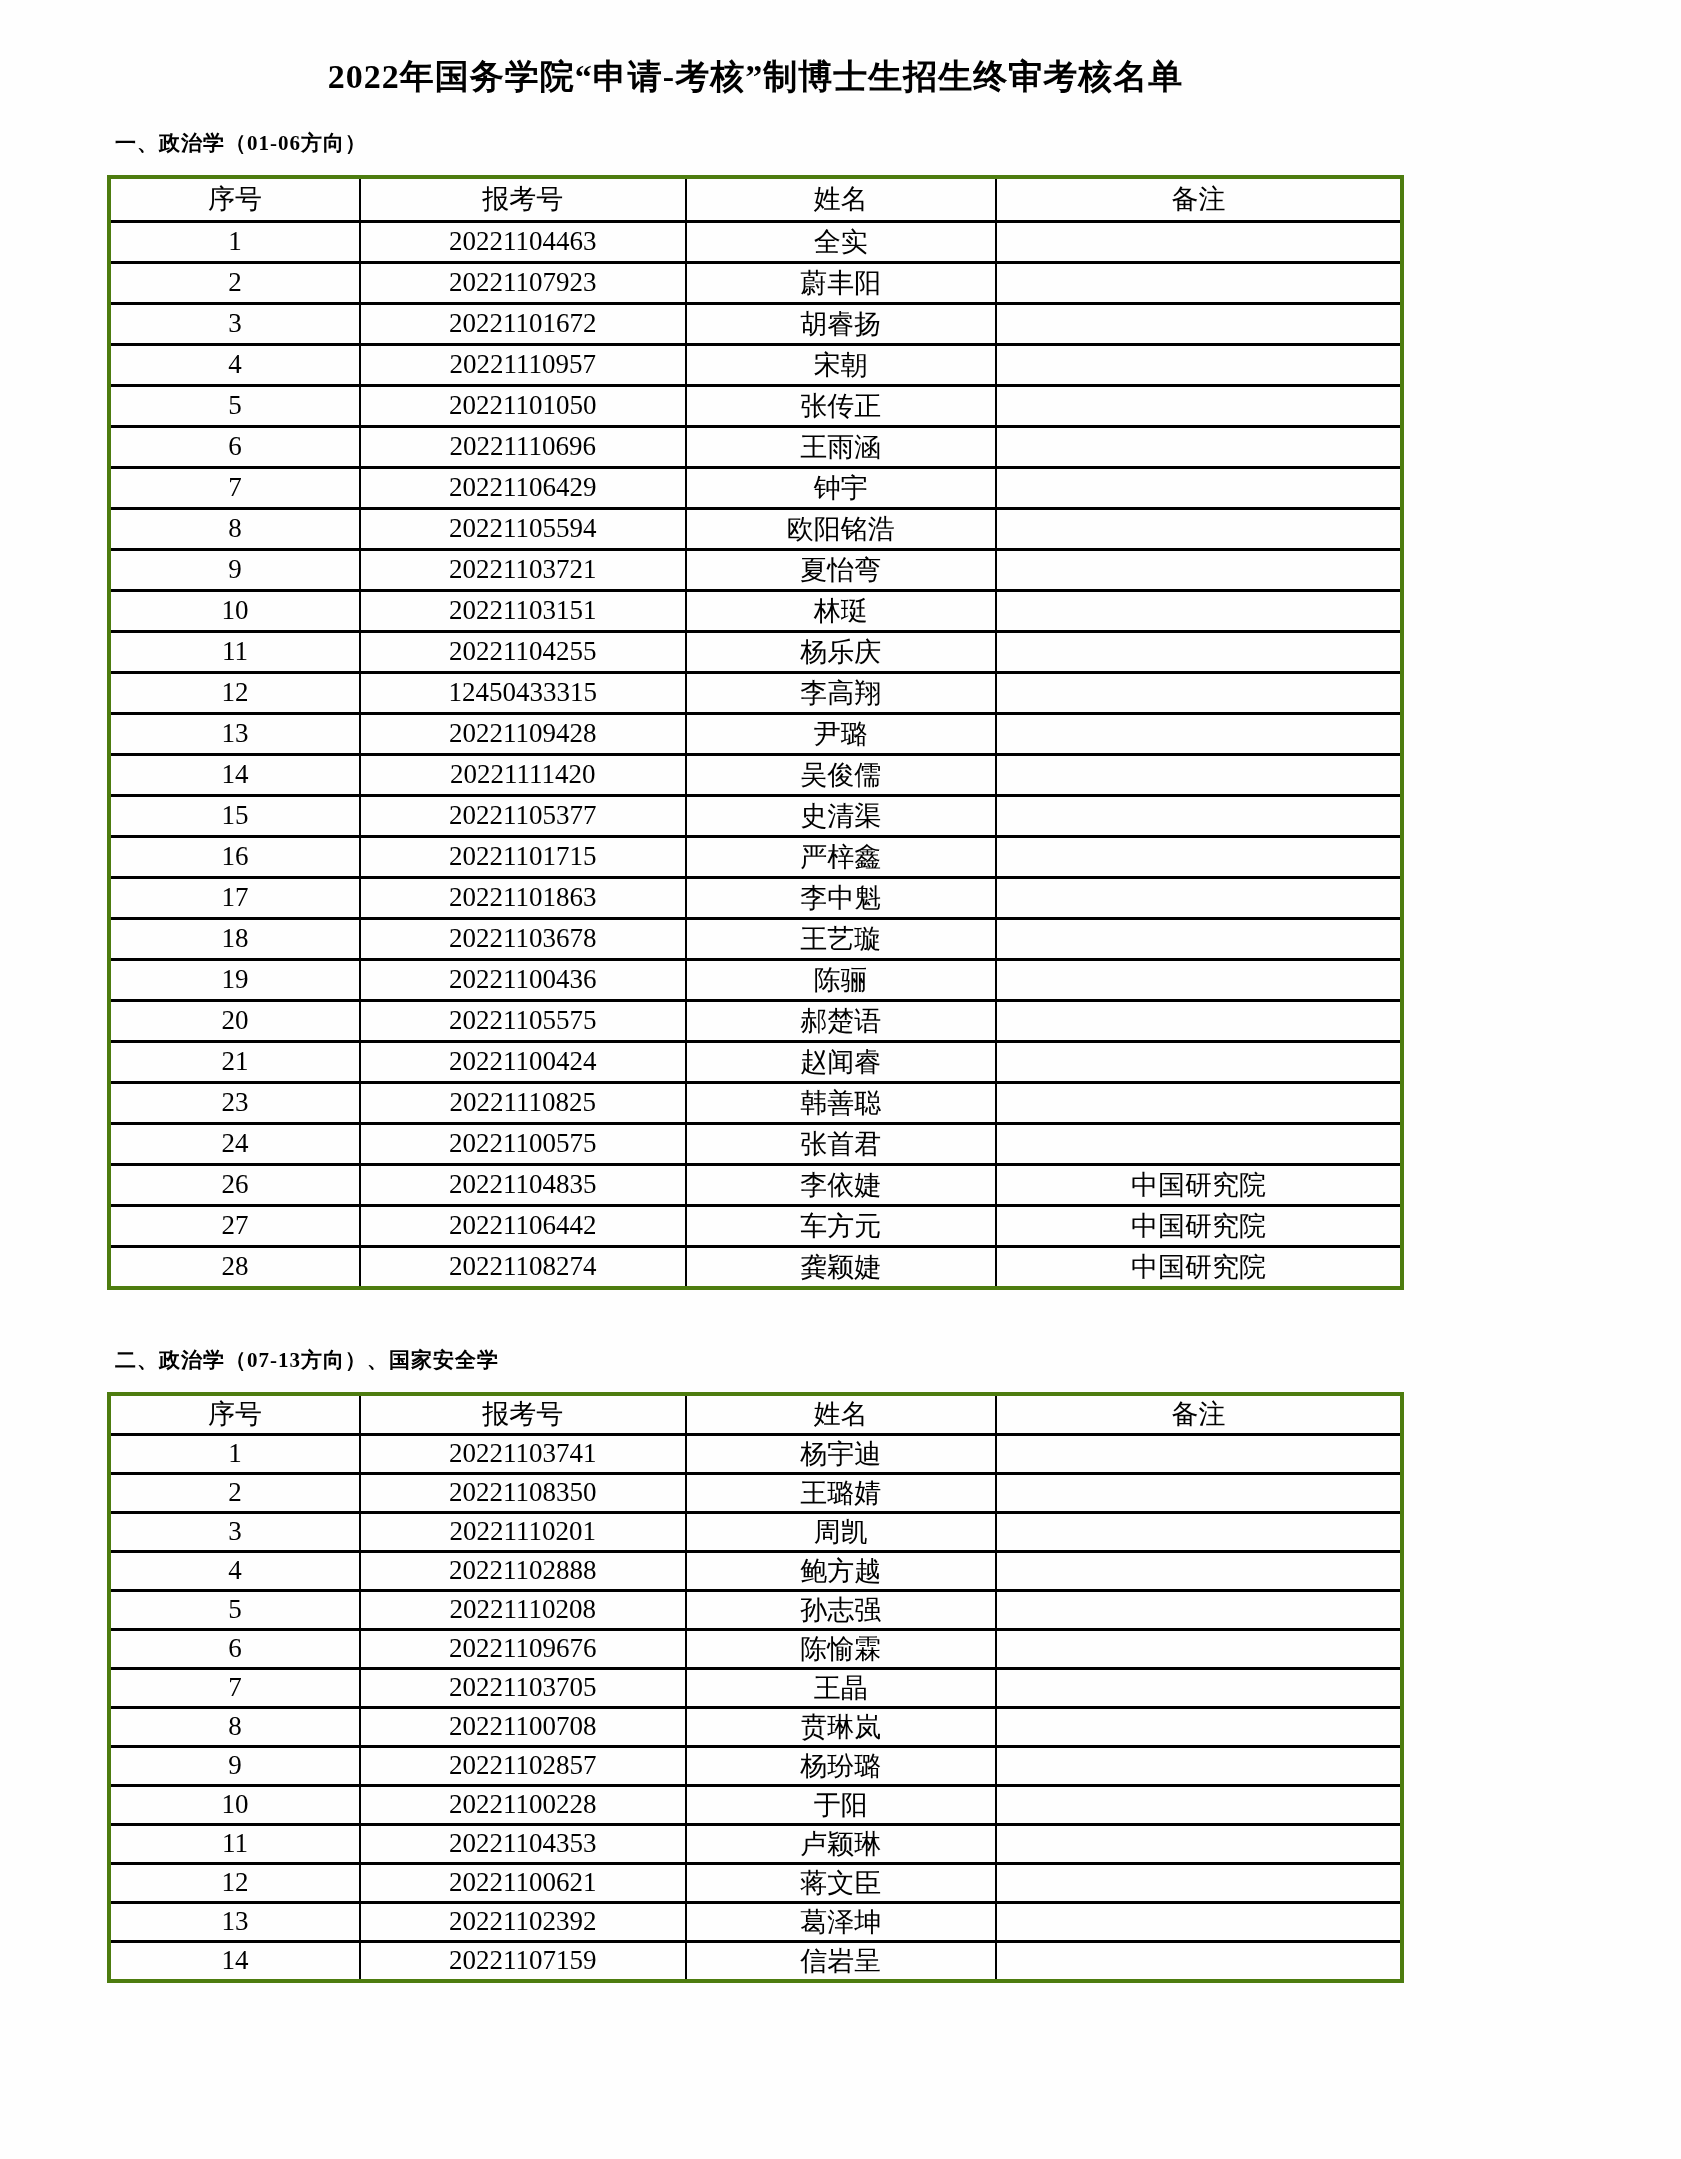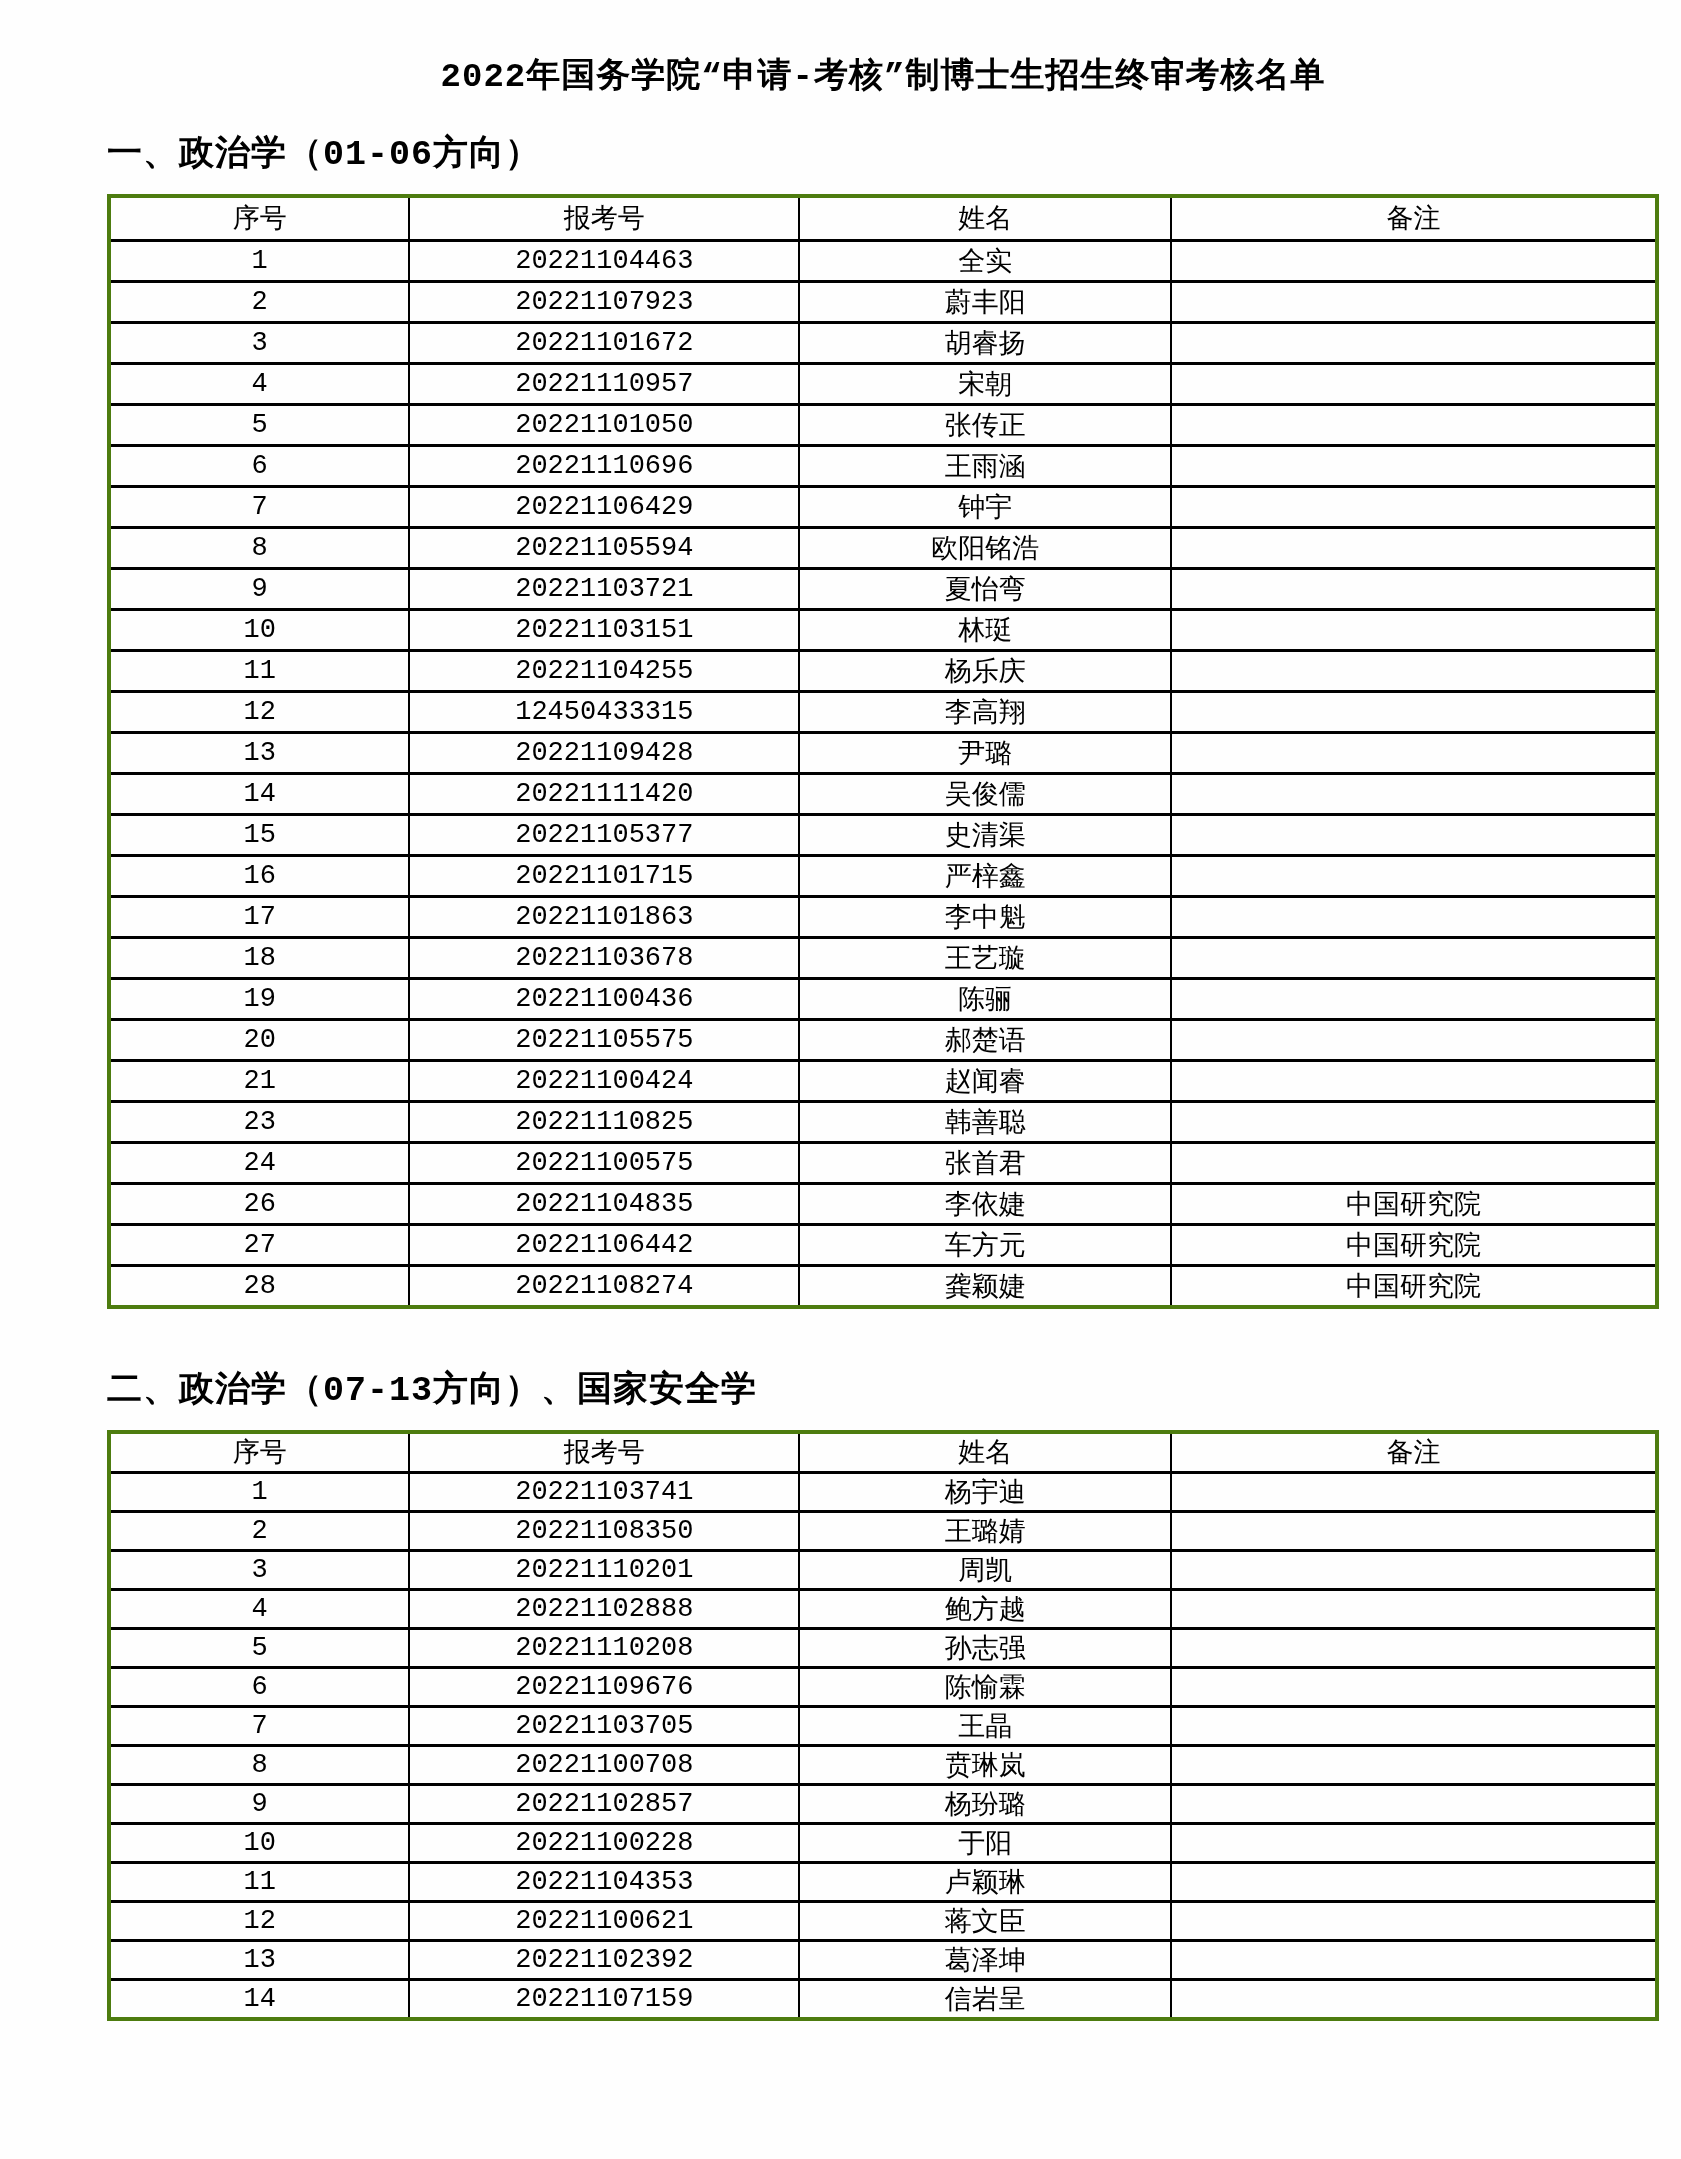--- a/index.html
+++ b/index.html
@@ -11,35 +11,34 @@
     position: relative;
     width: 1681px;
     height: 2159px;
     background: #fefefe;
     color: #000;
     font-family: "Liberation Serif", "DejaVu Serif", serif;
     overflow: hidden;
   }
   .content {
     margin-left: 107px;
-    width: 1552px;
-    font-family: Liberation Mono, monospace;
+    width: 1297px;
   }
   .doc-title {
     margin: 0;
     padding-top: 56px;
     text-align: center;
     font-size: 34px;
     font-weight: bold;
     letter-spacing: 1px;
     line-height: 1.25;
   }
   .section-heading {
-    margin: 0;
-    font-size: 35px;
+    margin: 8px;
+    font-size: 21px;
     font-weight: bold;
     letter-spacing: 1px;
   }
   .sec-0 .section-heading { margin-top: 30px; }
   .sec-1 .section-heading { margin-top: 56px; }
   table.roster {
     border-collapse: collapse;
     table-layout: fixed;
     width: 100%;
     margin-top: 18px;

